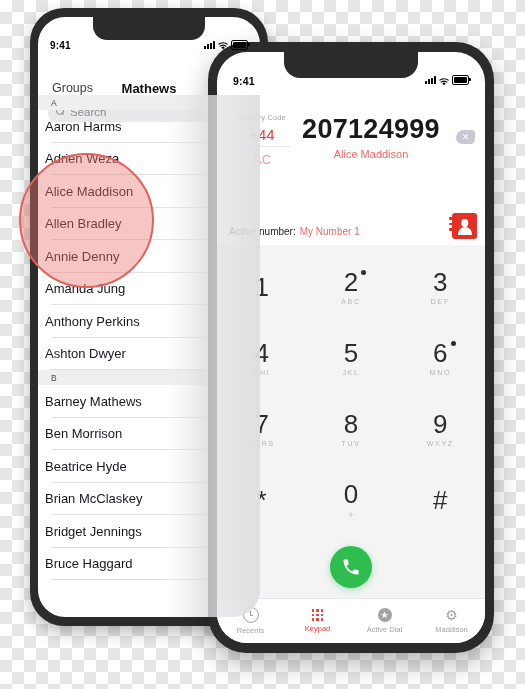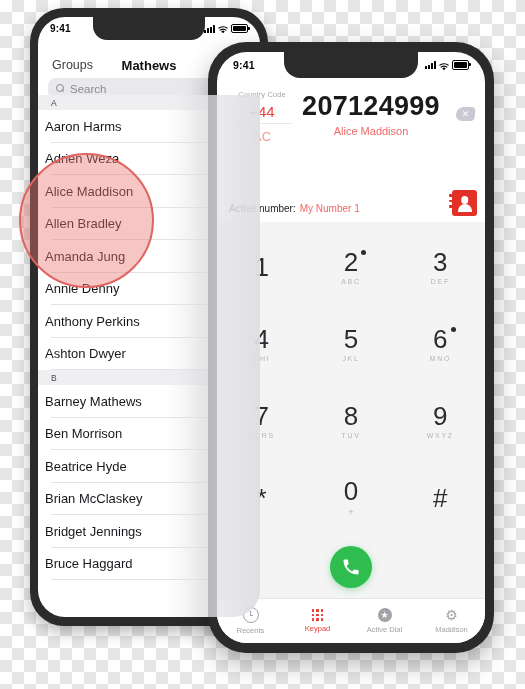--- a/index.html
+++ b/index.html
@@ -27,23 +27,24 @@
     position:absolute;left:8px;top:9px;right:8px;bottom:9px;
     background:#fff;border-radius:27px;overflow:hidden;
   }
   .notch-back{
     position:absolute;top:0;left:50%;transform:translateX(-50%);
     width:112px;height:23px;background:#2b2b2b;
     border-bottom-left-radius:14px;border-bottom-right-radius:14px;z-index:6;
   }
   
   .statusbar{
-    position:relative;height:23px;display:flex;align-items:center;
+    position:relative;height:23px;display:flex;align-items:flex-start;
     justify-content:space-between;padding:0 12px;font-size:10px;font-weight:bold;color:#000;
     z-index:7;
+    margin-top:23px;
   }
   .statusbar .clock{letter-spacing:.2px;}
   .status-icons{display:flex;align-items:center;gap:3px;}
   .bars{display:flex;align-items:flex-end;gap:1px;height:8px;}
   .bars i{display:block;width:2px;background:#000;border-radius:.5px;}
   .bars i:nth-child(1){height:3px}.bars i:nth-child(2){height:4.5px}
   .bars i:nth-child(3){height:6px}.bars i:nth-child(4){height:8px}
   .wifi{width:10px;height:8px;position:relative;}
   .batt{width:15px;height:7.5px;border:1.2px solid #000;border-radius:2px;position:relative;}
   .batt::after{content:"";position:absolute;right:-2.6px;top:2px;width:1.6px;height:3px;background:#000;border-radius:0 1px 1px 0;}
@@ -198,22 +199,22 @@
         </div>
       </div>
 
       <div class="c-list">
         <div id="contact-sections">
             <div class="c-sec">A</div>
             <div class="c-row">Aaron Harms</div>
             <div class="c-row">Adrien Weza</div>
             <div class="c-row">Alice Maddison</div>
             <div class="c-row">Allen Bradley</div>
+            <div class="c-row">Annie Denny</div>
             <div class="c-row">Amanda Jung</div>
-            <div class="c-row">Annie Denny</div>
             <div class="c-row">Anthony Perkins</div>
             <div class="c-row">Ashton Dwyer</div>
             <div class="c-sec">B</div>
             <div class="c-row">Barney Mathews</div>
             <div class="c-row">Ben Morrison</div>
             <div class="c-row">Beatrice Hyde</div>
             <div class="c-row">Brian McClaskey</div>
             <div class="c-row">Bridget Jennings</div>
             <div class="c-row">Bruce Haggard</div>
           </div>

